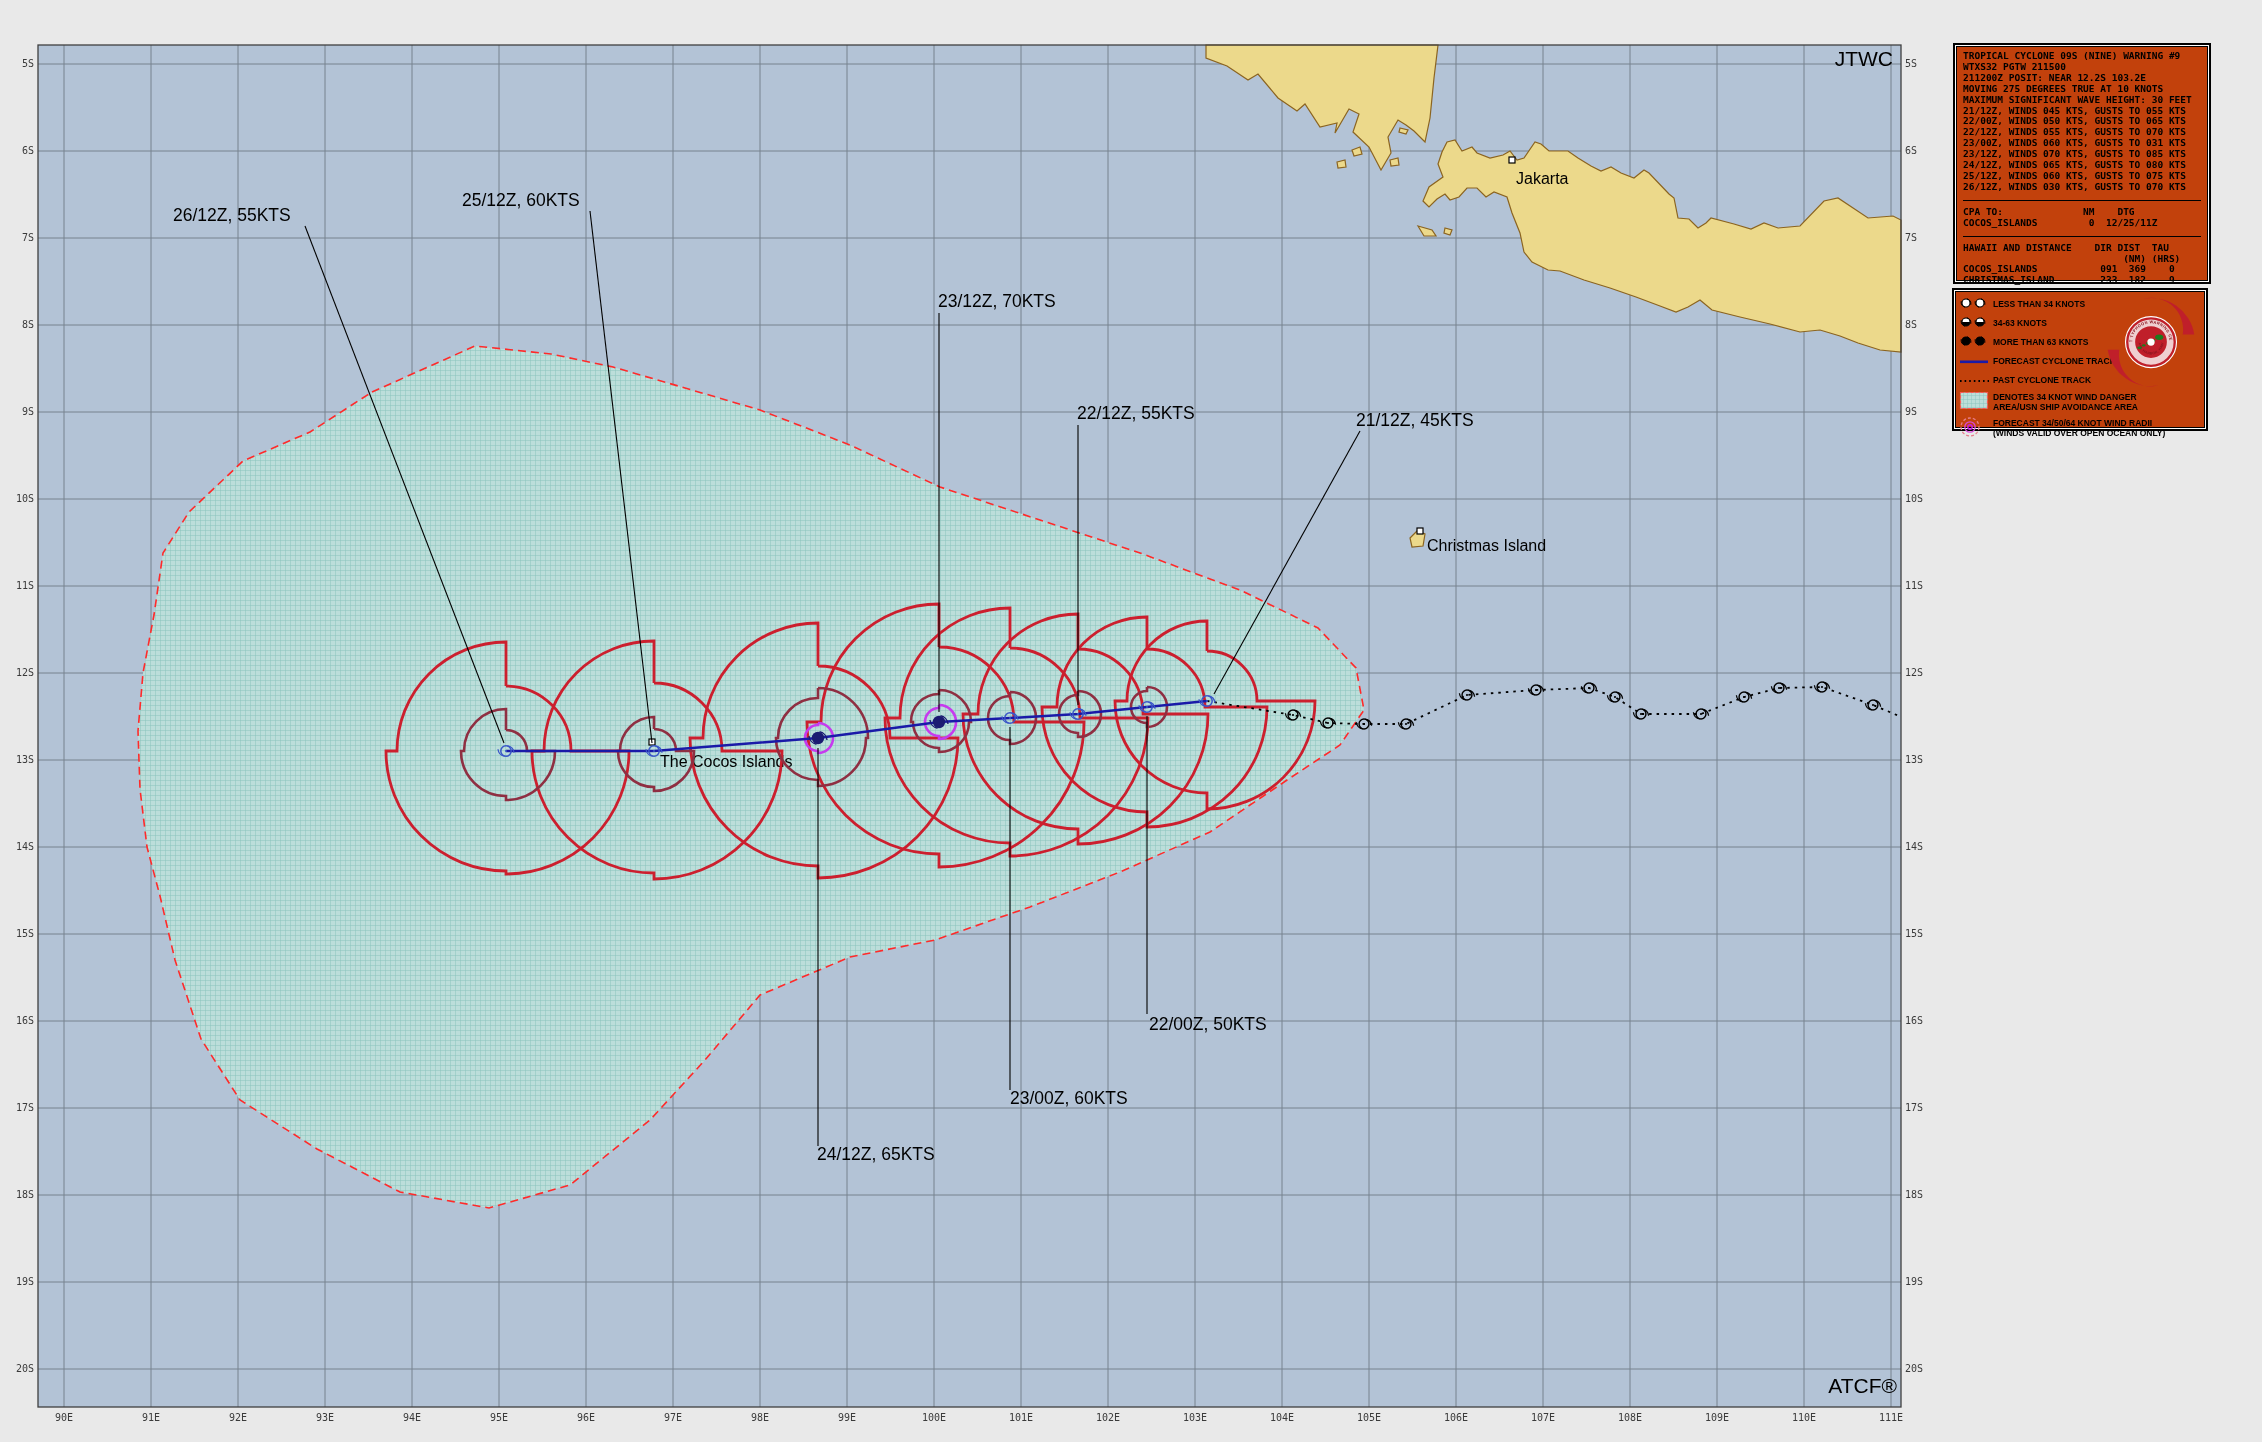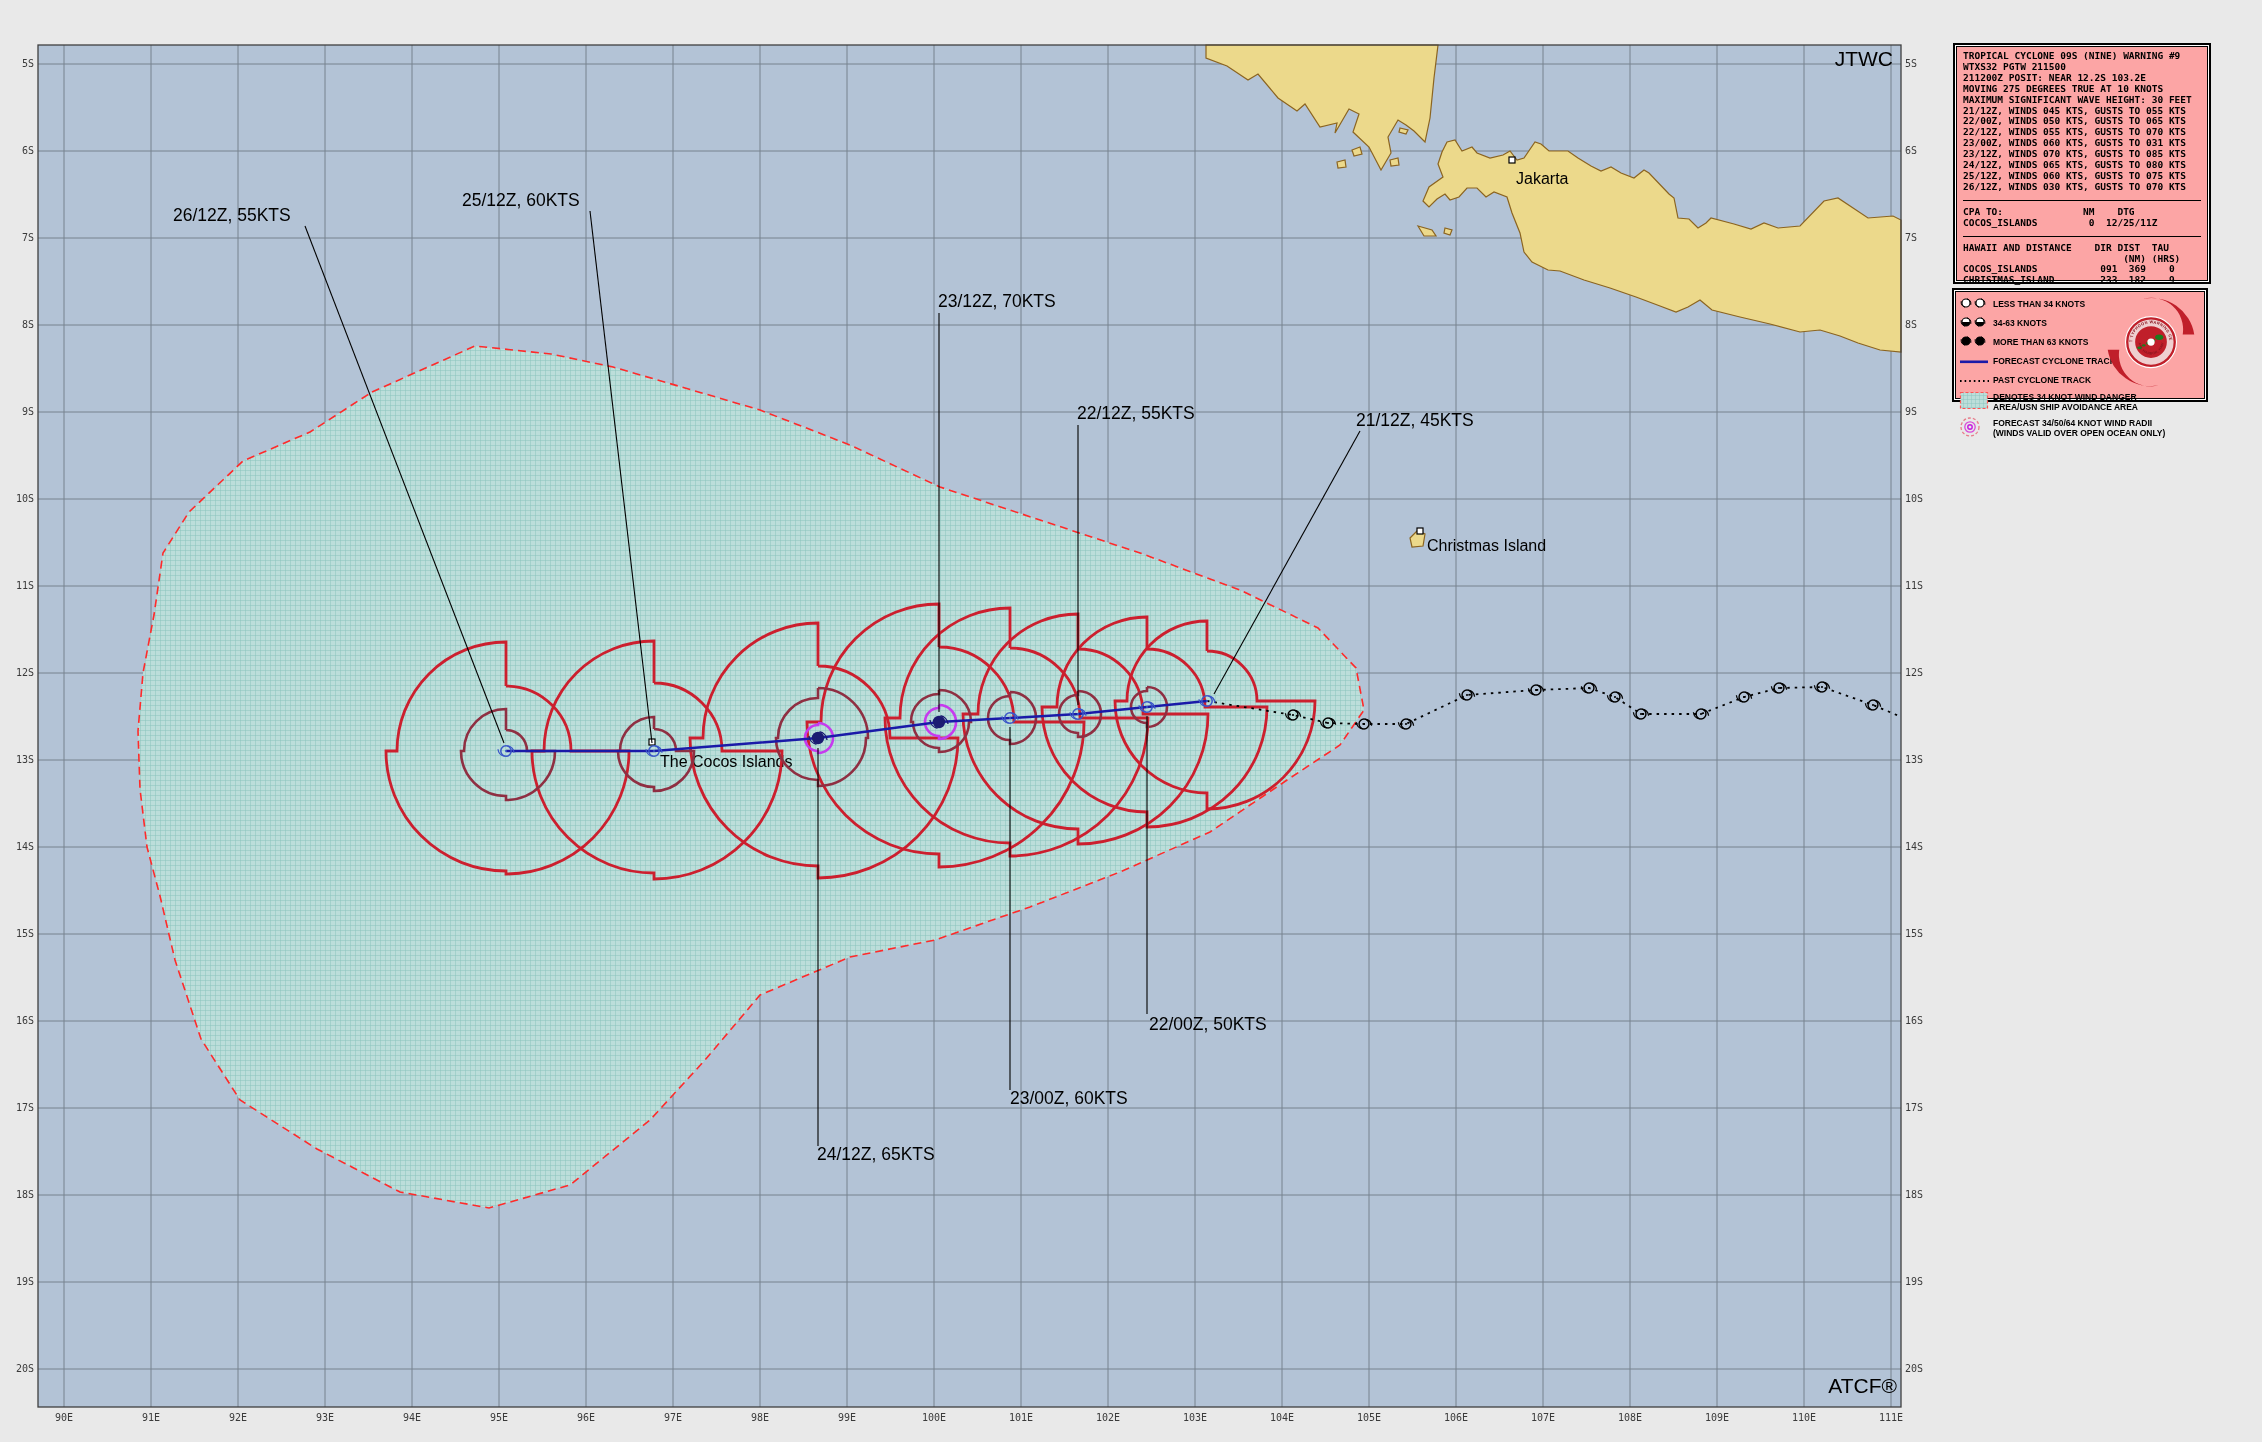--- a/index.html
+++ b/index.html
@@ -4,27 +4,27 @@
 <style>
   html,body{margin:0;padding:0;background:#e9e9e9;}
   .stage{position:relative;width:2262px;height:1442px;background:#e9e9e9;
          font-family:"Liberation Sans",sans-serif;overflow:hidden;}
   #map-svg{position:absolute;left:0;top:0;}
   .grid{stroke:#76828e;stroke-width:1;}
   .ax{fill:#3a3a3a;font:10px "DejaVu Sans Mono",monospace;}
   .tracklabel{fill:#000;font:17.5px "Liberation Sans",sans-serif;}
   .geolabel{fill:#000;font:16px "Liberation Sans",sans-serif;}
   .corner{fill:#000;font:21px "Liberation Sans",sans-serif;}
-  .panel{position:absolute;background:#fca5a5;border:2px solid #000;
+  .panel{position:absolute;background:#c2410c;border:2px solid #000;
          box-shadow:inset 0 0 0 1px #fff, inset 0 0 0 2px #000;box-sizing:border-box;color:#000;}
   .infobox{left:1953px;top:43px;width:258px;height:241px;
            font:bold 9.5px/10.9px "DejaVu Sans Mono",monospace;padding:6px 0 0 8px;}
   .infobox .ln{white-space:pre;}
   .sep{border-top:1px solid #000;margin:7px 8px 6px 0;}
-  .legendbox{left:1952px;top:288px;width:256px;height:114px;padding:6px 0 0 5px;}
+  .legendbox{left:1952px;top:288px;width:256px;height:143px;padding:6px 0 0 5px;}
   .lrow{display:flex;align-items:center;margin-bottom:1px;}
   .lrow .ic{flex:0 0 34px;width:34px;}
   .lrow .lt{font:bold 8.5px/9.6px "Liberation Sans",sans-serif;white-space:pre-line;}
   #logo{position:absolute;right:5px;top:1px;}
 </style>
 </head>
 <body>
 
 <div class="stage">
 

